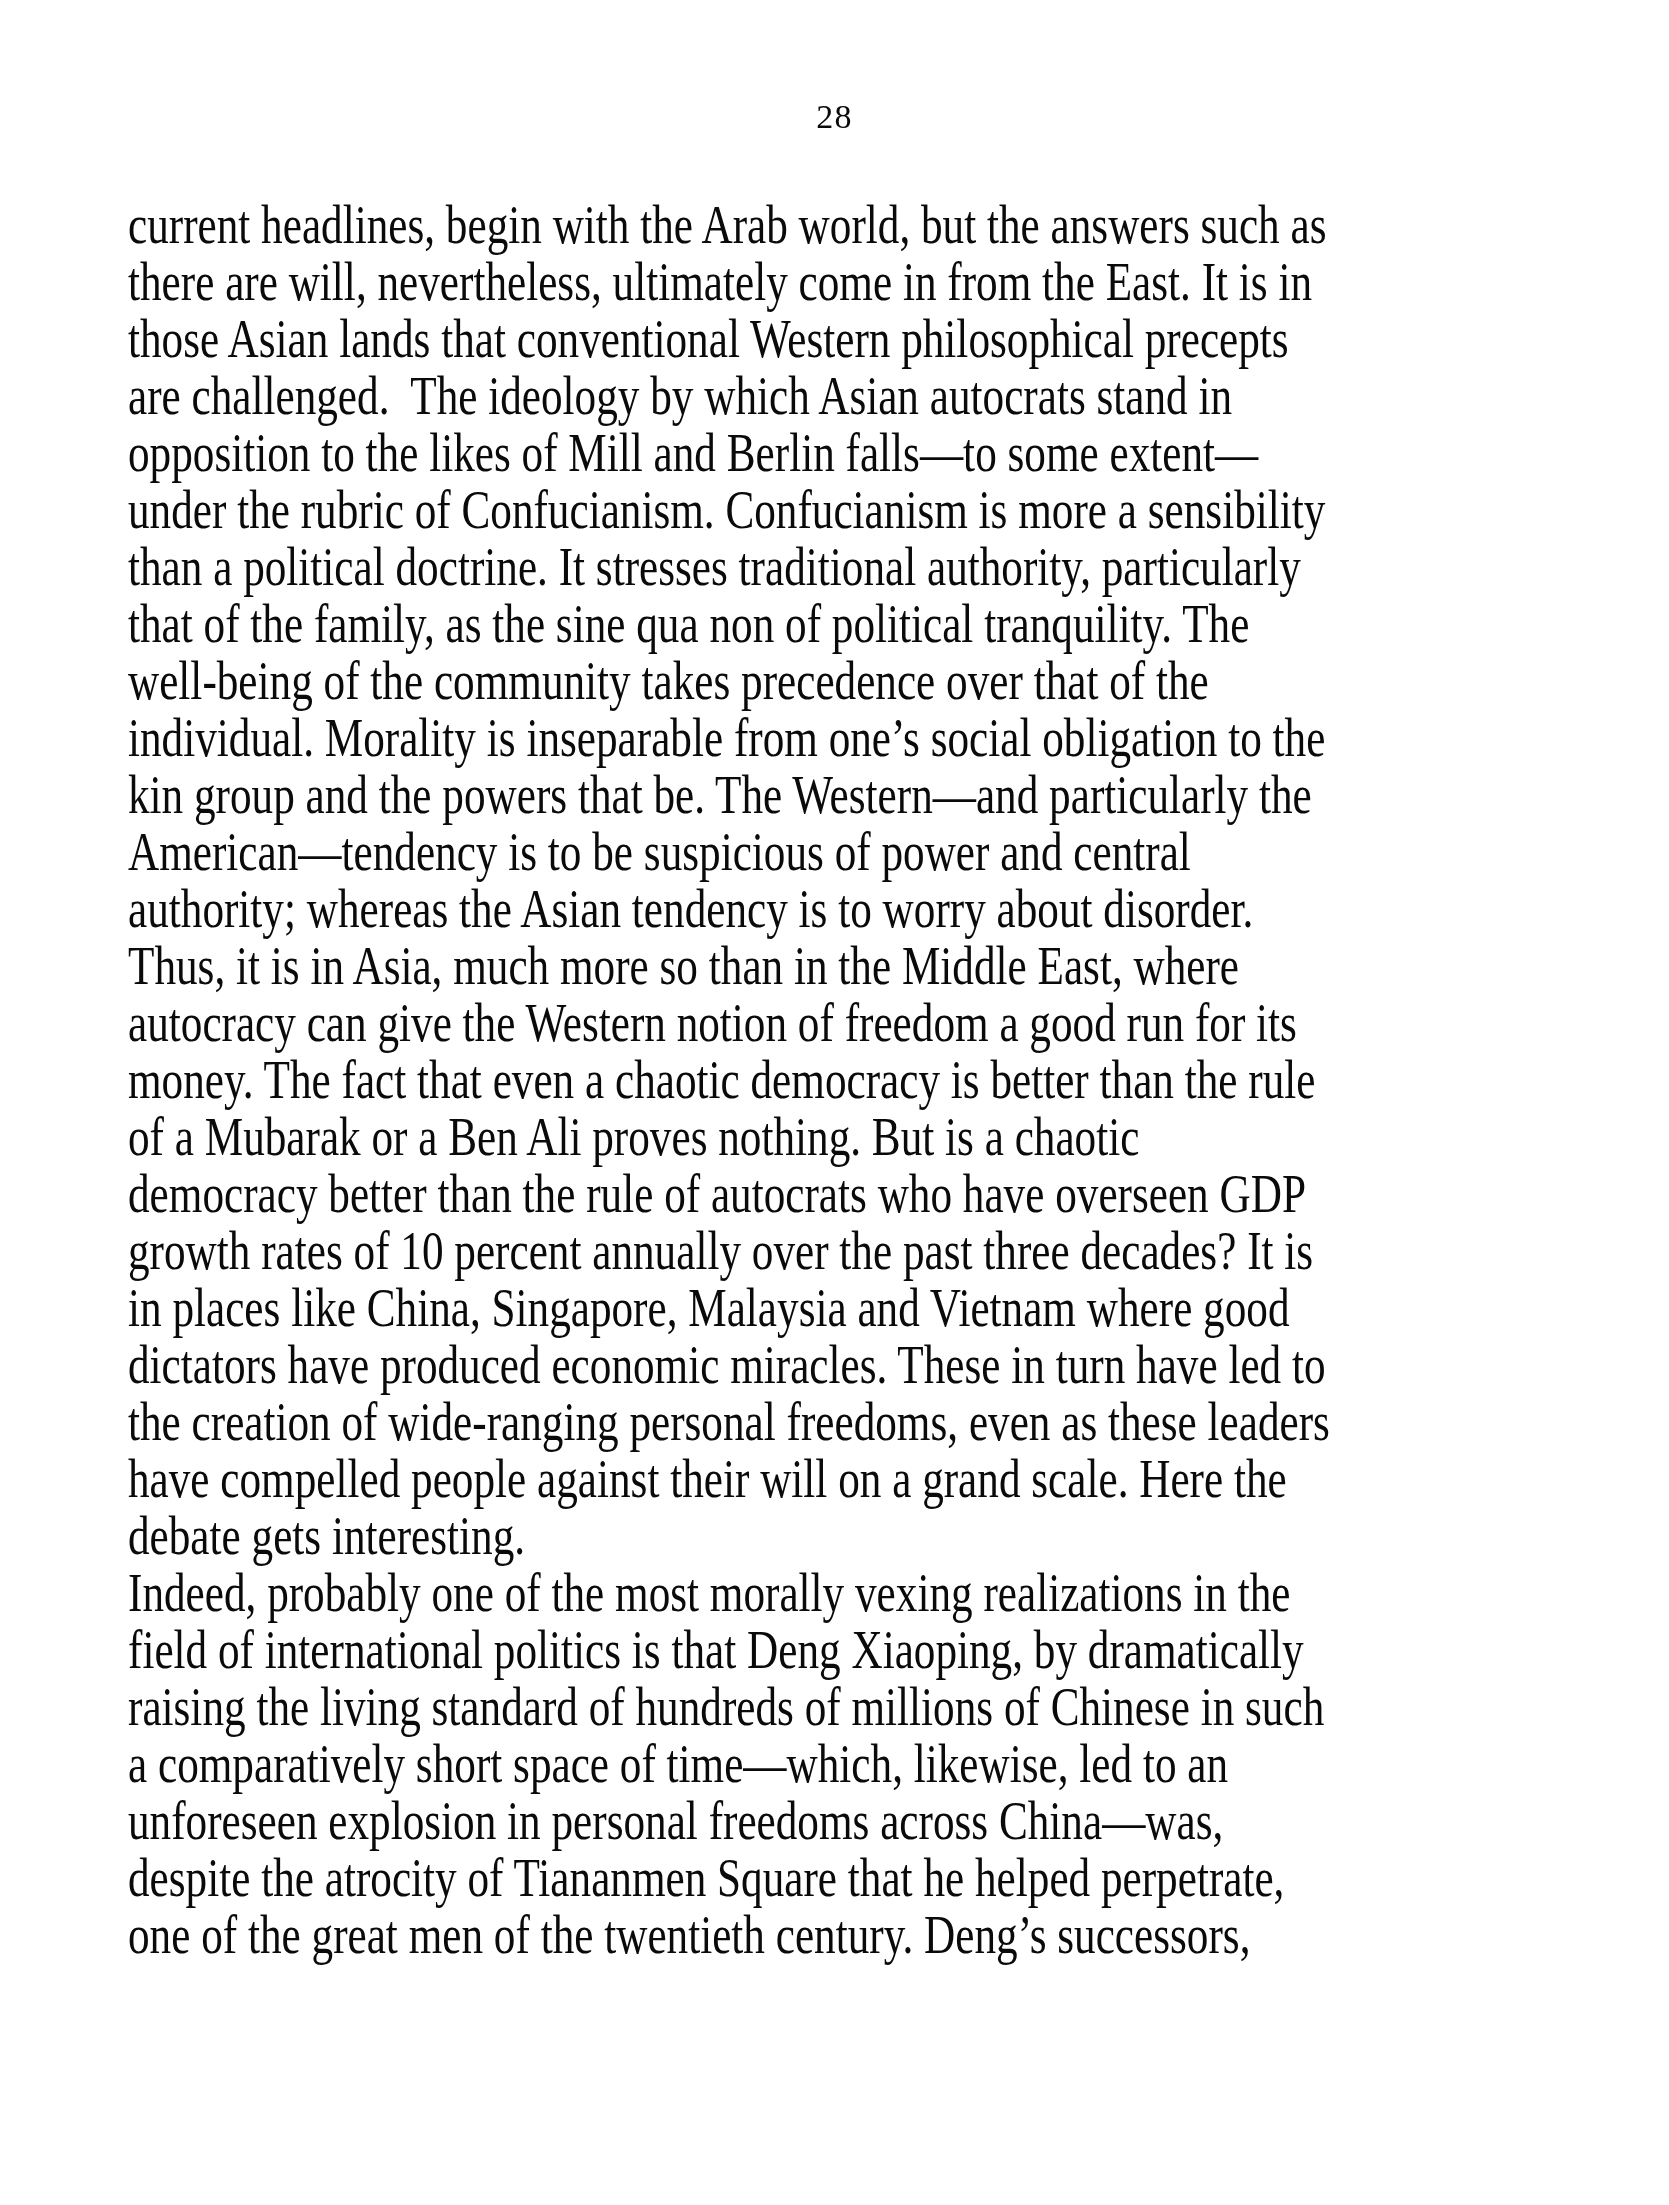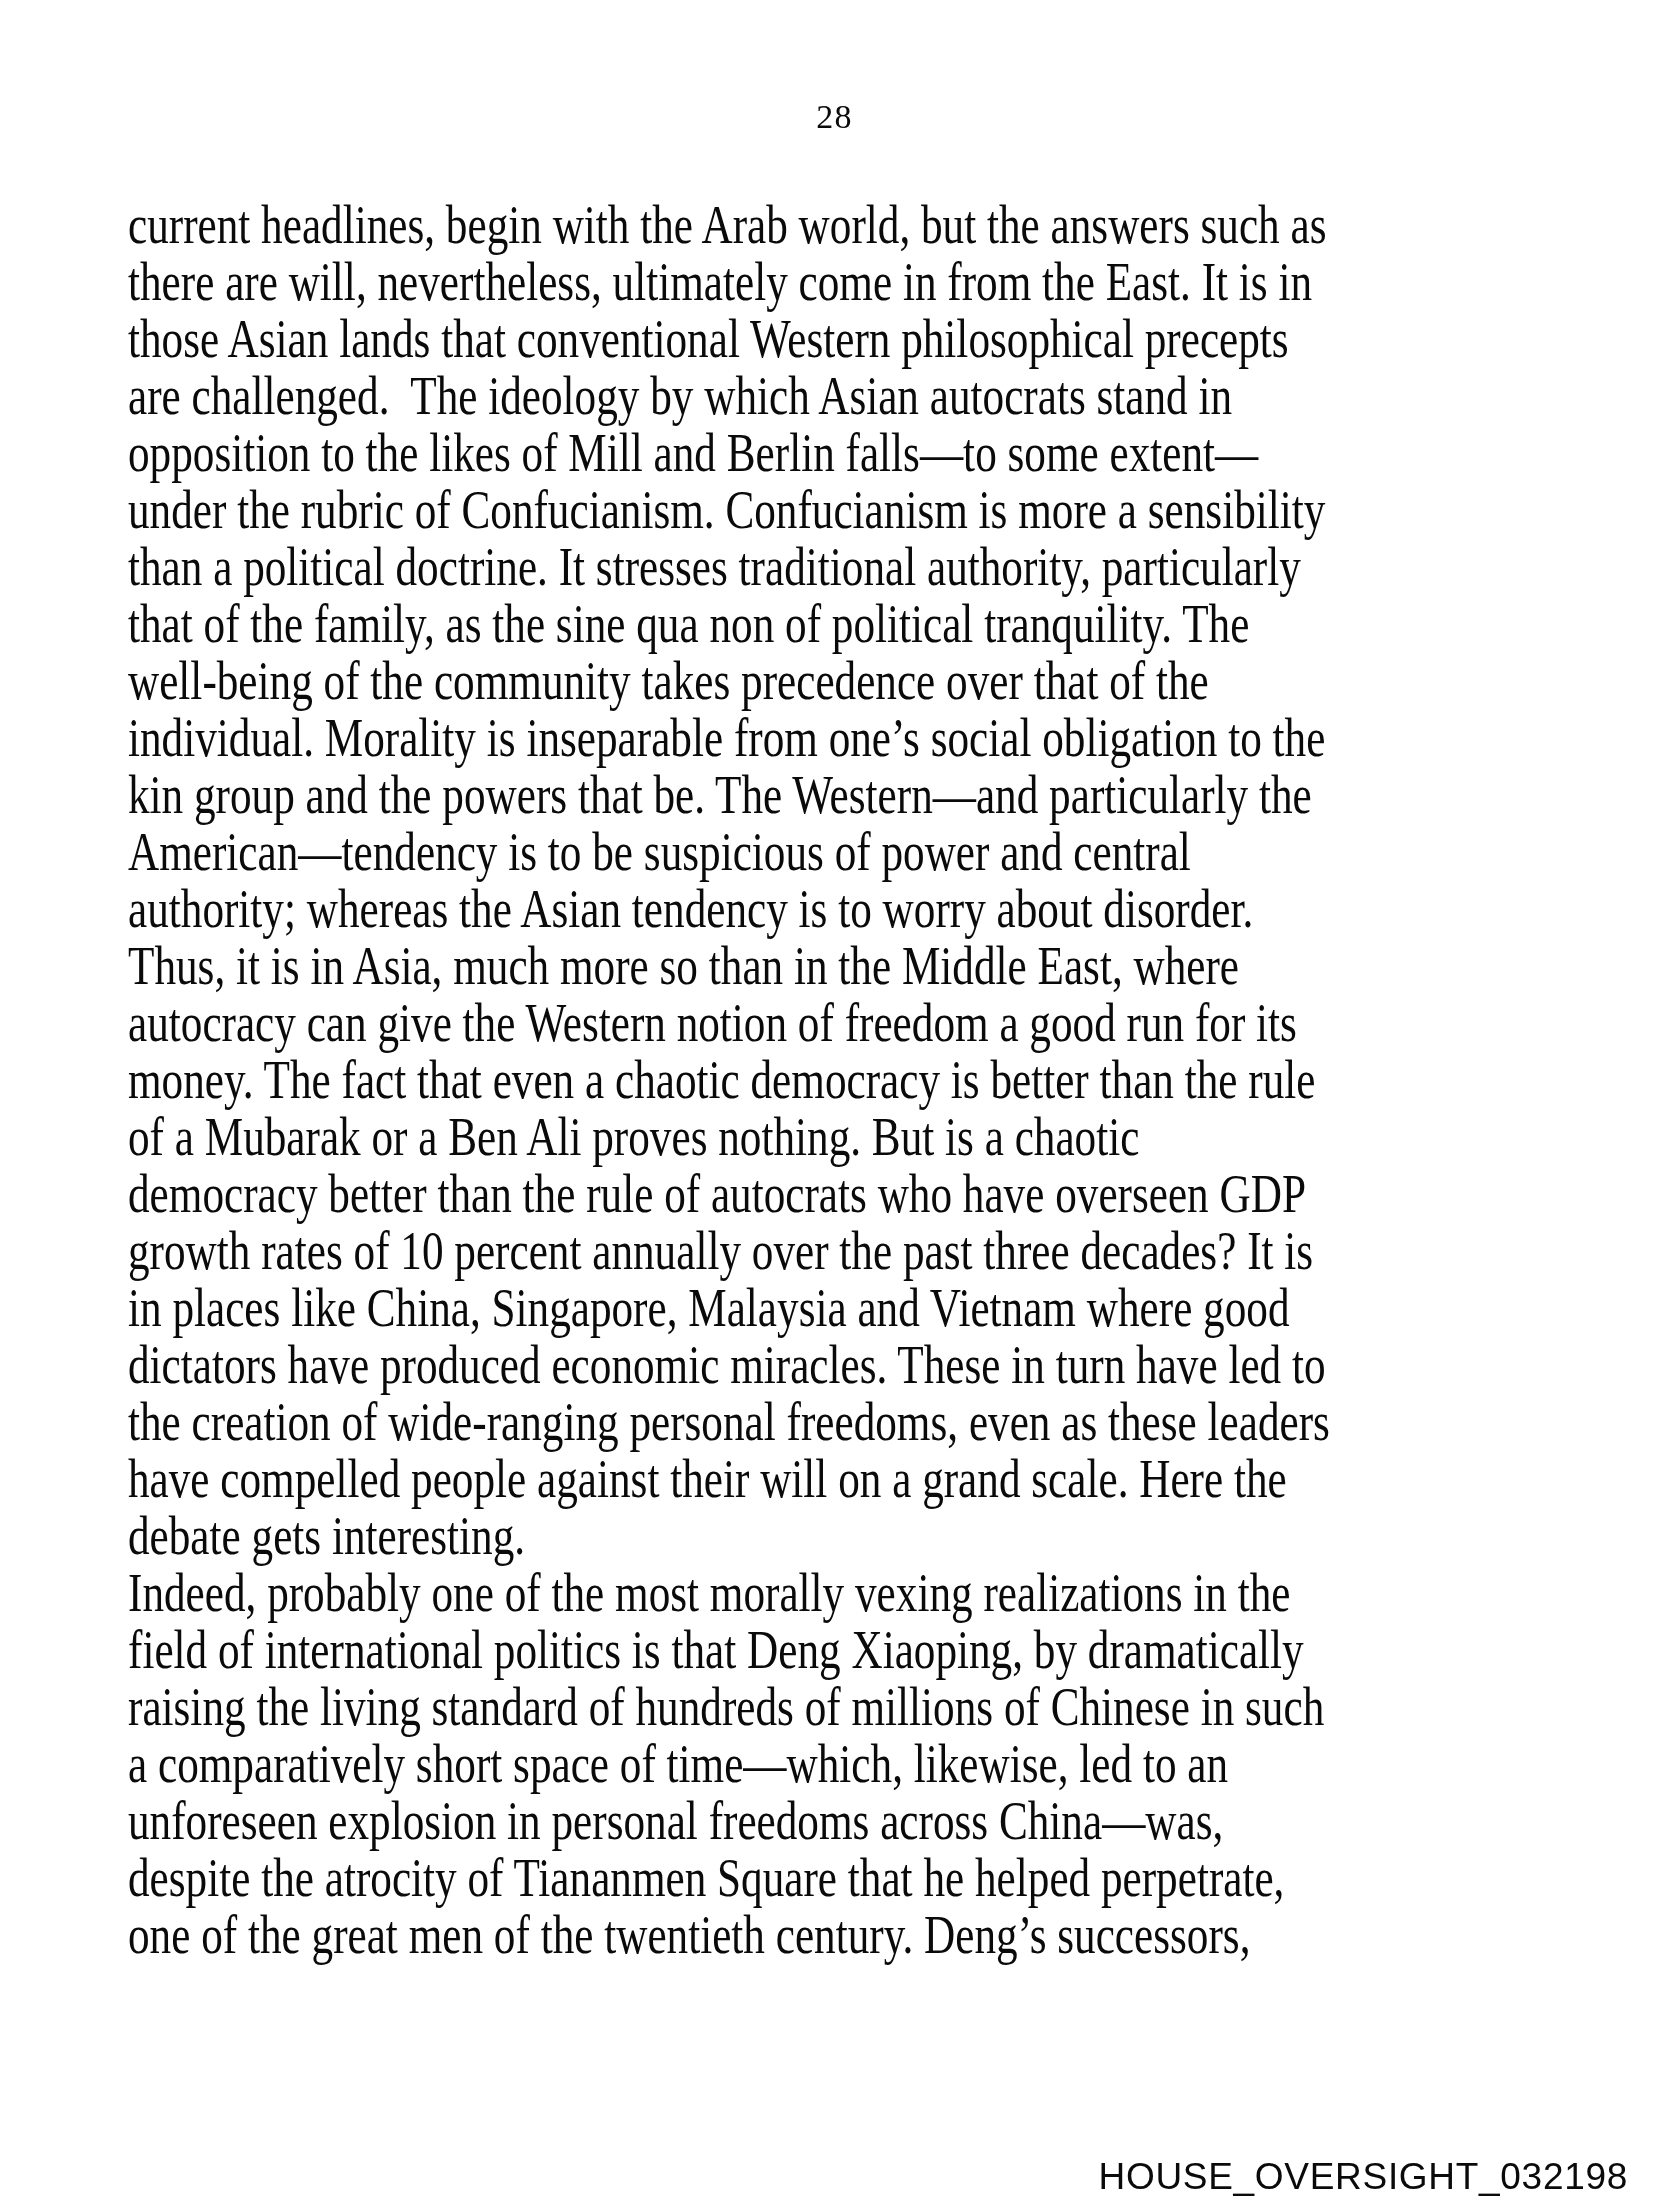--- a/index.html
+++ b/index.html
@@ -87,15 +87,14 @@
       <div class="text-line">debate gets interesting.</div>
       <div class="text-line">Indeed, probably one of the most morally vexing realizations in the</div>
       <div class="text-line">field of international politics is that Deng Xiaoping, by dramatically</div>
       <div class="text-line">raising the living standard of hundreds of millions of Chinese in such</div>
       <div class="text-line">a comparatively short space of time—which, likewise, led to an</div>
       <div class="text-line">unforeseen explosion in personal freedoms across China—was,</div>
       <div class="text-line">despite the atrocity of Tiananmen Square that he helped perpetrate,</div>
       <div class="text-line">one of the great men of the twentieth century. Deng’s successors,</div>
     </div>
 
-  <div class="bates-footer">HOUSE_OVERSIGHT_032198</div>
 </div>
 
 
 </body></html>

